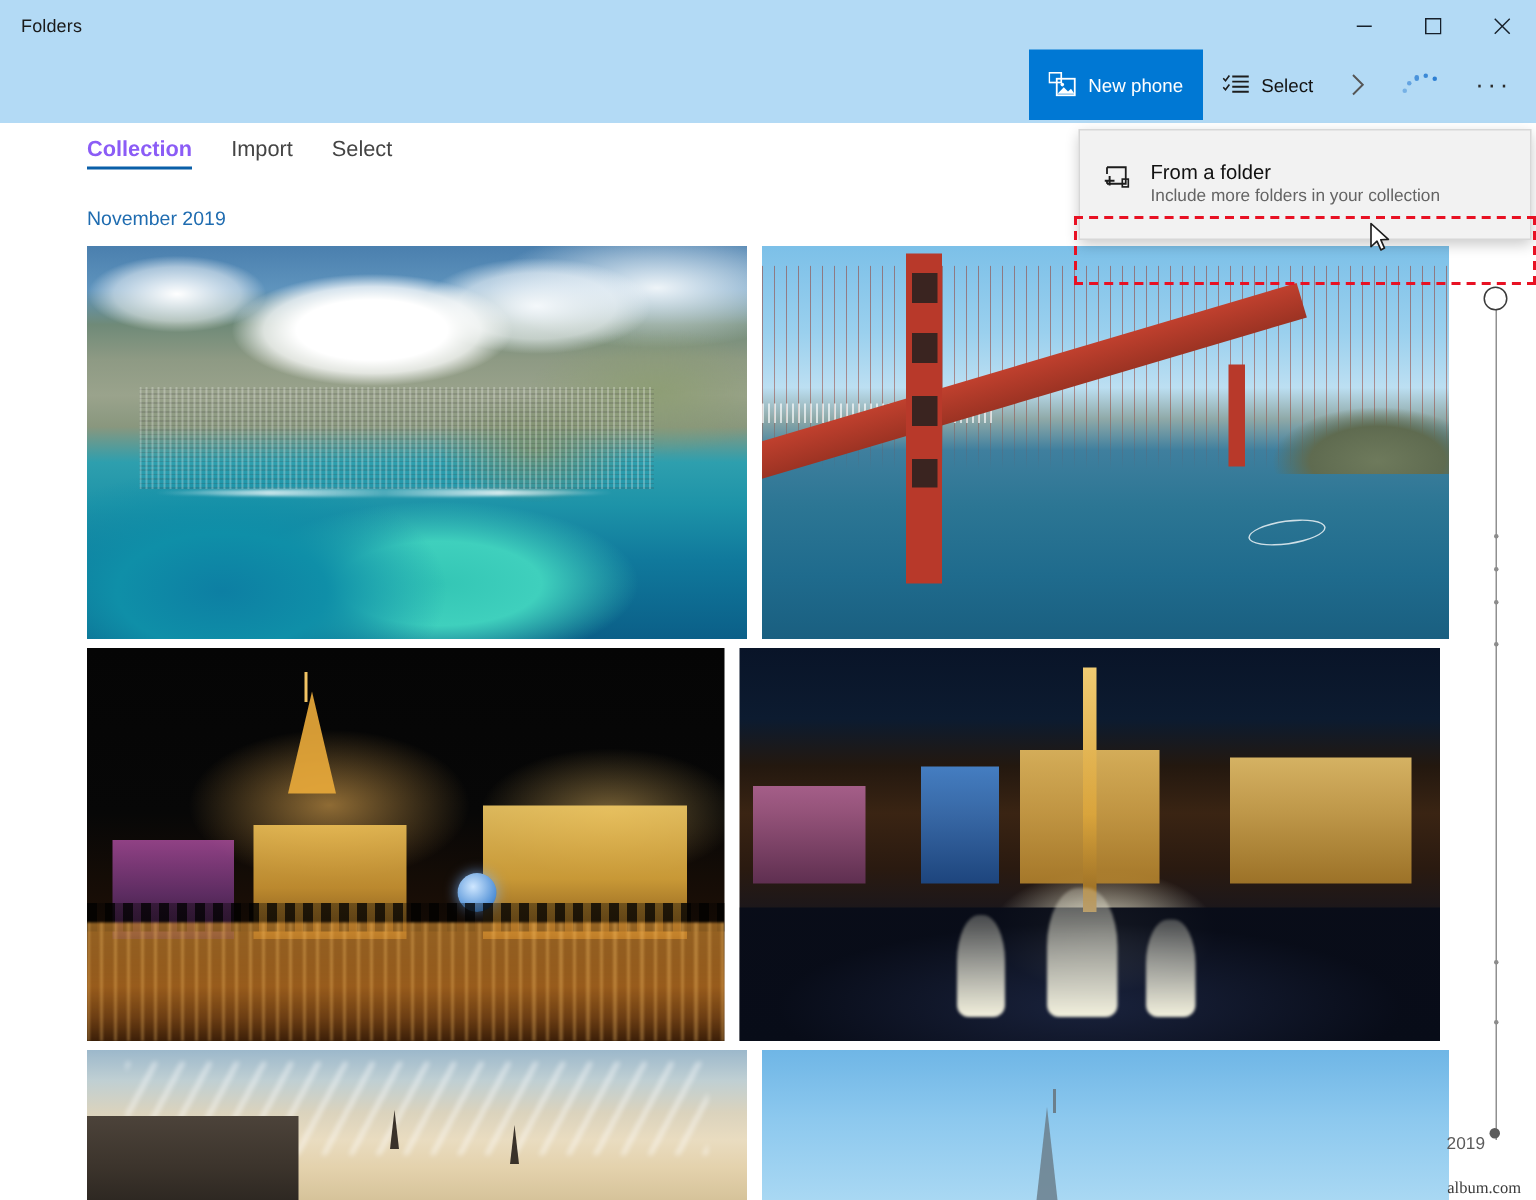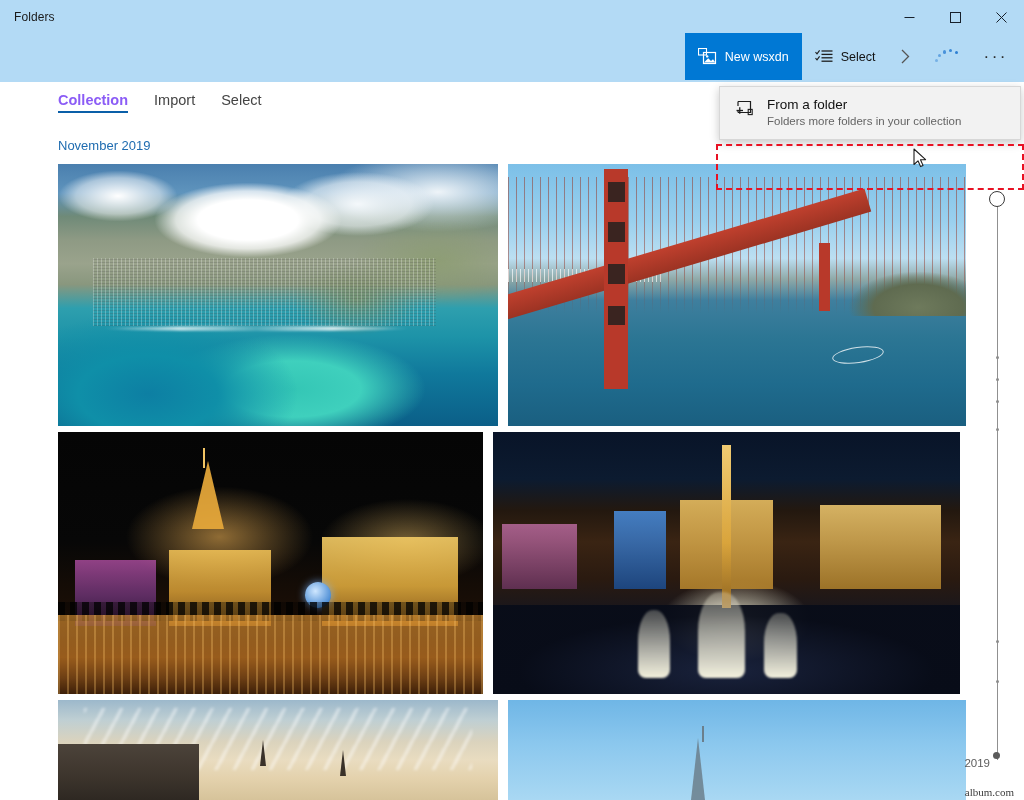--- a/index.html
+++ b/index.html
@@ -399,21 +399,21 @@
   }
 
   
   .flyout {
     position: absolute;
     left: 719px; top: 86px;
     width: 302px;
     background: #f2f2f2;
     border: 1px solid #d7d7d7;
     box-shadow: 0 3px 9px rgba(0,0,0,.22);
-    padding: 3px 0;
+    padding: 13px 0;
     z-index: 40;
   }
   .flyout-item {
     display: flex;
     align-items: flex-start;
     gap: 11px;
     padding: 6px 12px 7px 14px;
     min-height: 42px;
   }
   .flyout-item.hovered { background: #e2e2e2; }
@@ -531,21 +531,21 @@
 
     <div class="cmd-item primary">
       <span class="glyph">
         <svg width="19" height="17" viewBox="0 0 19 17">
           <rect x="0.5" y="0.5" width="8" height="6.5" fill="none" stroke="#ffffff" stroke-width="1.1"></rect>
           <rect x="5.5" y="4.5" width="12" height="11" fill="none" stroke="#ffffff" stroke-width="1.2"></rect>
           <circle cx="9.2" cy="8.4" r="1.2" fill="#ffffff"></circle>
           <path d="M6 14.5 L10.2 10.2 L13 13 L15 11.2 L17.3 14.5 Z" fill="#ffffff"></path>
         </svg>
       </span>
-      <span>New wsxdn</span>
+      <span>New phone</span>
     </div>
 
     <div class="cmd-item">
       <span class="glyph">
         <svg width="18" height="15" viewBox="0 0 18 15">
           <path d="M0.5 3.2 L2 4.8 L4.6 1.4" fill="none" stroke="#1d1d1d" stroke-width="1.1"></path>
           <path d="M0.5 9.2 L2 10.8 L4.6 7.4" fill="none" stroke="#1d1d1d" stroke-width="1.1"></path>
           <line x1="6.5" y1="2" x2="17.5" y2="2" stroke="#1d1d1d" stroke-width="1.3"></line>
           <line x1="6.5" y1="5.4" x2="17.5" y2="5.4" stroke="#1d1d1d" stroke-width="1.3"></line>
           <line x1="6.5" y1="8.8" x2="17.5" y2="8.8" stroke="#1d1d1d" stroke-width="1.3"></line>
@@ -662,21 +662,21 @@
           <path d="M2 1.5 L14.5 1.5 L14.5 12.5 L2 12.5" fill="none" stroke="#1d1d1d" stroke-width="1.2"></path>
           <line x1="2" y1="1.5" x2="2" y2="6" stroke="#1d1d1d" stroke-width="1.2"></line>
           <line x1="2" y1="10" x2="2" y2="12.5" stroke="#1d1d1d" stroke-width="1.2"></line>
           <rect x="12.2" y="9.4" width="4" height="5.2" fill="none" stroke="#1d1d1d" stroke-width="1.1"></rect>
           <line x1="0.5" y1="10.5" x2="7" y2="10.5" stroke="#1d1d1d" stroke-width="1.3"></line>
           <line x1="3.75" y1="7.3" x2="3.75" y2="13.7" stroke="#1d1d1d" stroke-width="1.3"></line>
         </svg>
       </span>
       <span class="flyout-text">
         <span class="flyout-title">From a folder</span>
-        <span class="flyout-sub">Folders more folders in your collection</span>
+        <span class="flyout-sub">Include more folders in your collection</span>
       </span>
     </div>
 
 
   </div>
 
   <div class="annot-box"></div>
 
   <div class="cursor">
     <svg width="16" height="22" viewBox="0 0 16 22">

